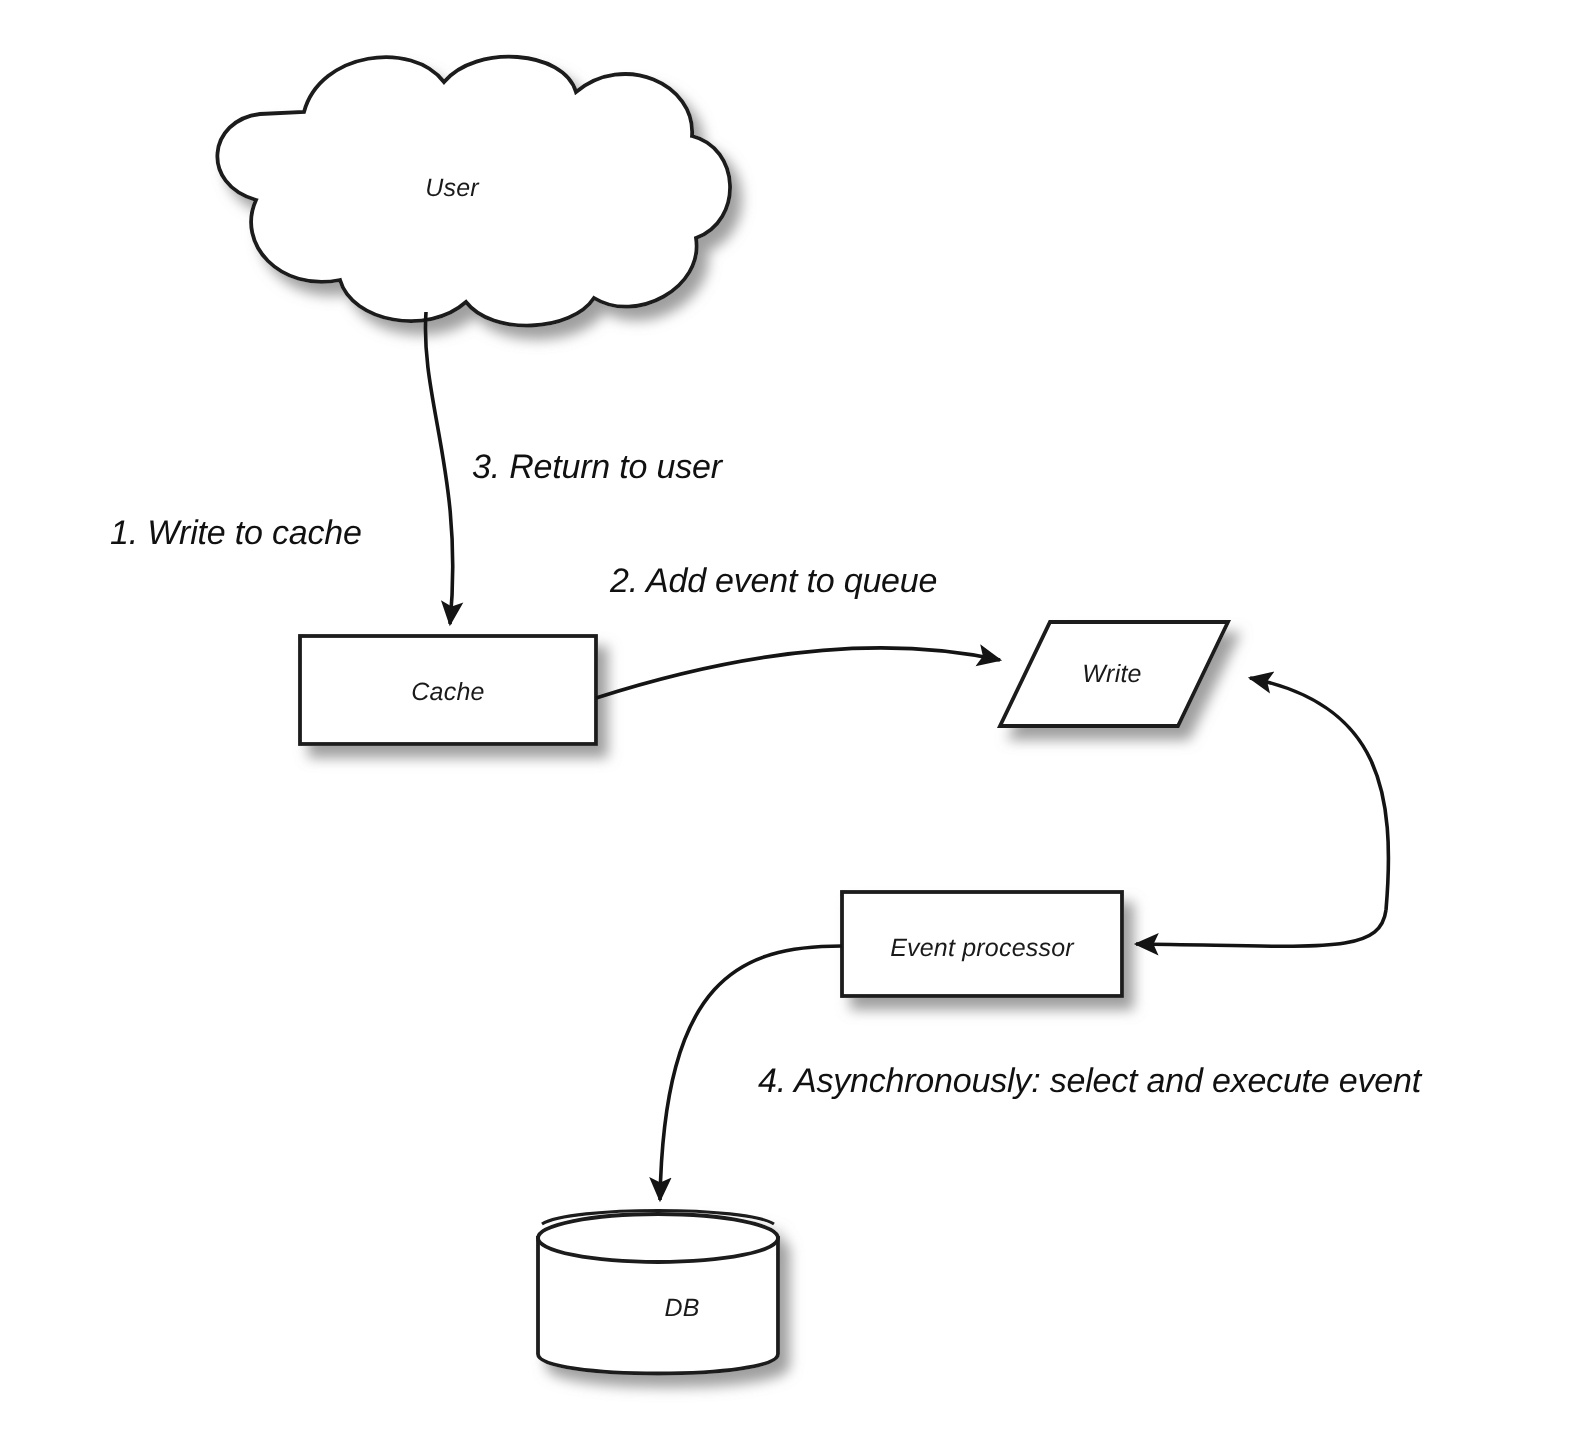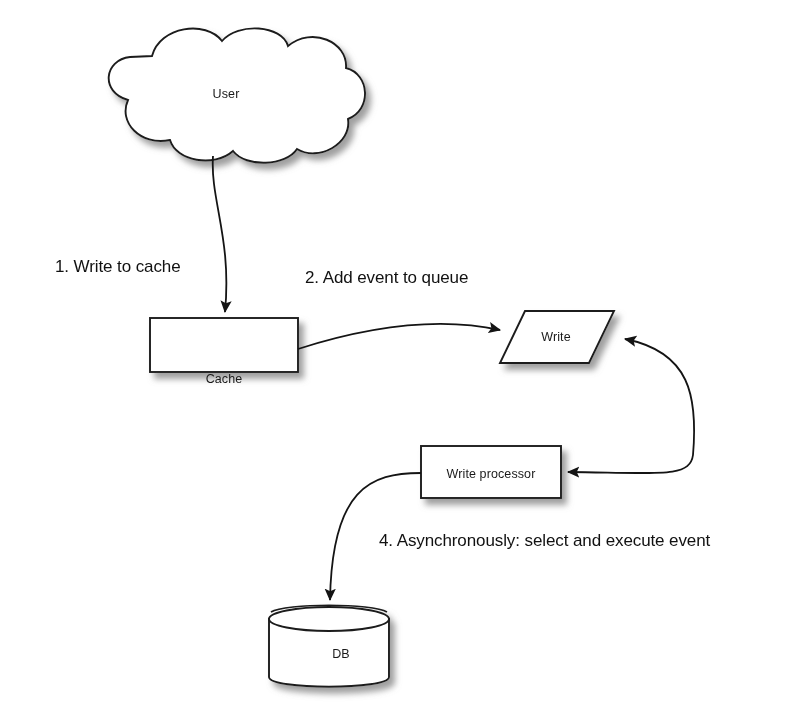--- a/index.html
+++ b/index.html
@@ -10,20 +10,21 @@
   body {
     font-family: "Liberation Sans", sans-serif;
     -webkit-font-smoothing: antialiased;
   }
   #canvas {
     position: relative;
     width: 786px;
     height: 728px;
     background: #ffffff;
     overflow: hidden;
+    font-style: italic;
   }
   #diagram-svg {
     position: absolute;
     left: 0;
     top: 0;
     width: 786px;
     height: 728px;
   }
   .node-label {
     position: absolute;
@@ -122,28 +123,29 @@
 
     <path class="edge" marker-end="url(#arrowhead)" d="M 693 455 C 698 396, 690 352, 625 339"></path>
 
     <path class="edge" marker-end="url(#arrowhead)" d="M 693 455 C 690 478, 660 473, 568 472"></path>
 
     <path class="edge" marker-end="url(#arrowhead)" d="M 421 473 C 370 473, 332 489, 330 600"></path>
   </svg>
 
   <div class="node-label" style="left:226px; top:94px;">User</div>
 
-  <div class="node-label" style="left:224px; top:346px;margin-top:33px;">Cache</div>
+  <div class="node-label" style="left:224px; top:346px;">Cache</div>
 
   <div class="node-label" style="left:556px; top:337px;">Write</div>
 
-  <div class="node-label" style="left:491px; top:474px;">Write processor</div>
+  <div class="node-label" style="left:491px; top:474px;">Event processor</div>
 
   <div class="node-label" style="left:341px; top:654px;">DB</div>
 
   <div class="step-label" style="left:55px; top:257px;">1. Write to cache</div>
 
-  <div class="step-label" style="left:305px; top:268px;">2. Add event to queue</div>
+  <div class="step-label" style="left:305px; top:281px;">2. Add event to queue</div>
 
+  <div class="step-label" style="left:236px; top:224px;">3. Return to user</div>
 
   <div class="step-label" style="left:379px; top:531px;">4. Asynchronously: select and execute event</div>
 
 </div>
 
 </body></html>

